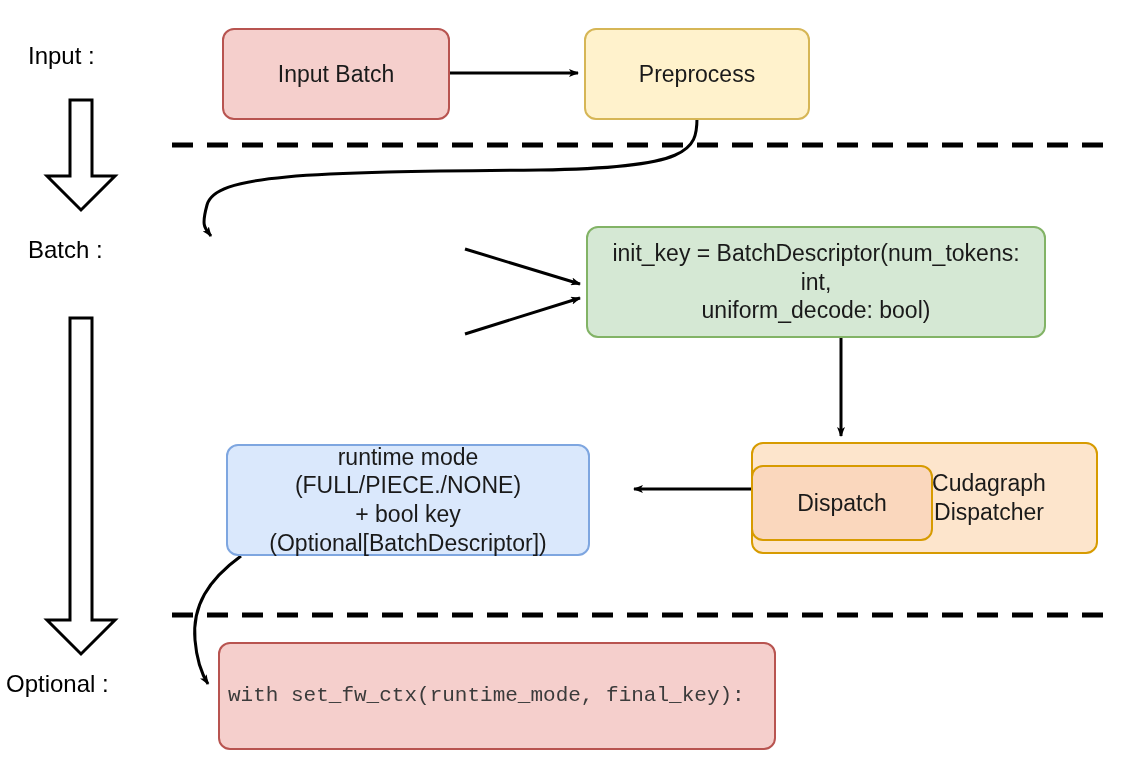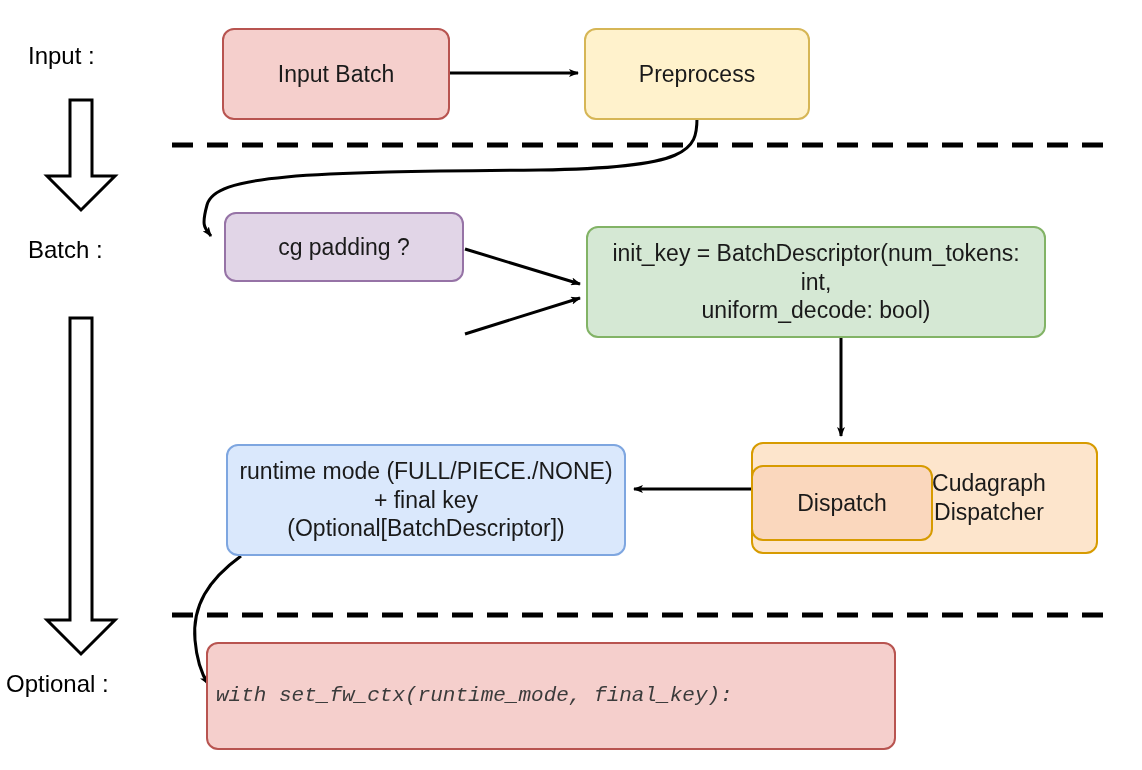--- a/index.html
+++ b/index.html
@@ -108,49 +108,46 @@
   <div class="stage-label" style="left:6px; top:670px;">Optional :</div>
 
   <div class="node pink" style="left:222px; top:28px; width:228px; height:92px;">
     <span class="node-text">Input Batch</span>
   </div>
 
   <div class="node yellow" style="left:584px; top:28px; width:226px; height:92px;">
     <span class="node-text">Preprocess</span>
   </div>
 
-  <div class="node purple" style="left:224px; top:212px; width:240px; height:70px;">
-    <span class="node-text">cg padding ?</span>
-  </div>
 
 
   <div class="node green" style="left:586px; top:226px; width:460px; height:112px;">
     <div>
       <span class="node-text">init_key = BatchDescriptor(num_tokens: int,</span>
       <span class="node-text">uniform_decode: bool)</span>
     </div>
   </div>
 
   <div class="node orange-outer" style="left:751px; top:442px; width:347px; height:112px; justify-content:flex-end; padding-right:22px;">
     <div style="width:170px;">
       <span class="node-text">Cudagraph</span>
       <span class="node-text">Dispatcher</span>
     </div>
   </div>
 
   <div class="node orange-inner" style="left:751px; top:443px; width:182px; height:76px;">
     <span class="node-text">Dispatch</span>
   </div>
 
-  <div class="node blue" style="left:226px; top:444px; width:400px; height:112px;">
+  <div class="node blue" style="left:226px; top:444px; width:364px; height:112px;">
     <div>
       <span class="node-text">runtime mode (FULL/PIECE./NONE)</span>
-      <span class="node-text">+ final key (Optional[BatchDescriptor])</span>
+      <span class="node-text">+ bool key (Optional[BatchDescriptor])</span>
     </div>
   </div>
 
-  <div class="node code" style="left:206px; top:642px; width:690px; height:108px;font-style:italic;">
+  <div class="node code" style="left:218px; top:642px; width:558px; height:108px;">
     <div>
       <span class="node-text">with set_fw_ctx(runtime_mode, final_key):</span>
     </div>
   </div>
 
 </div>
 
 </body></html>

